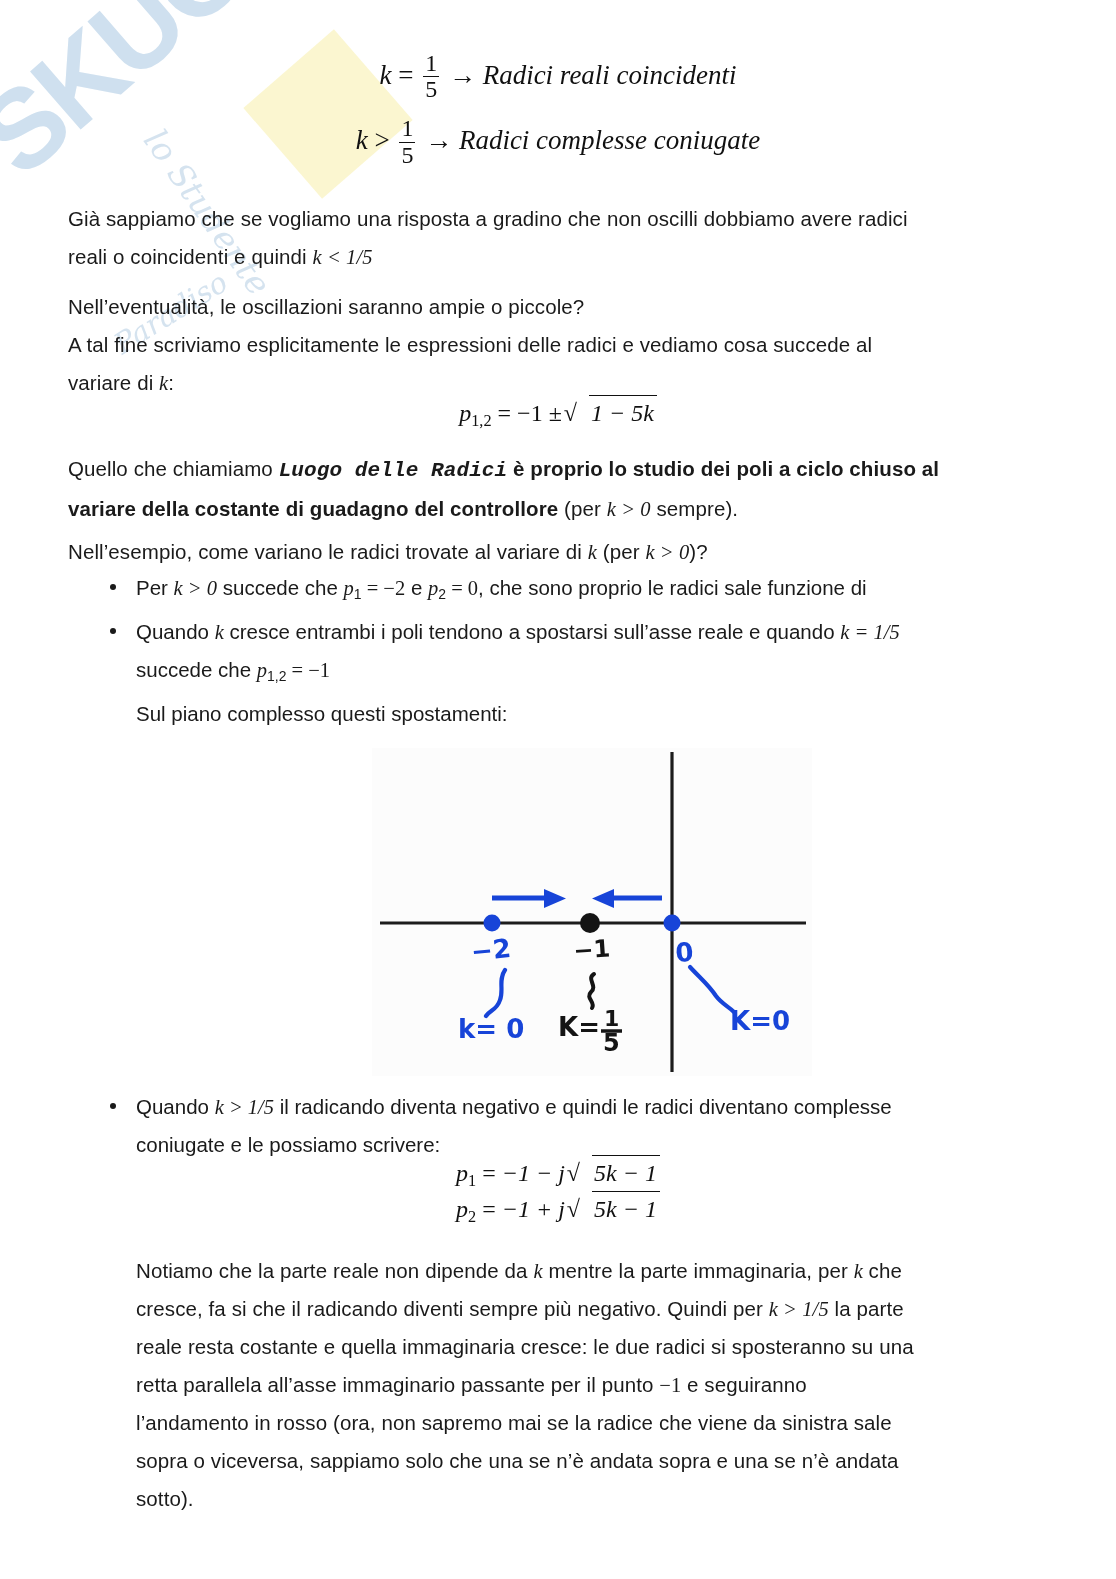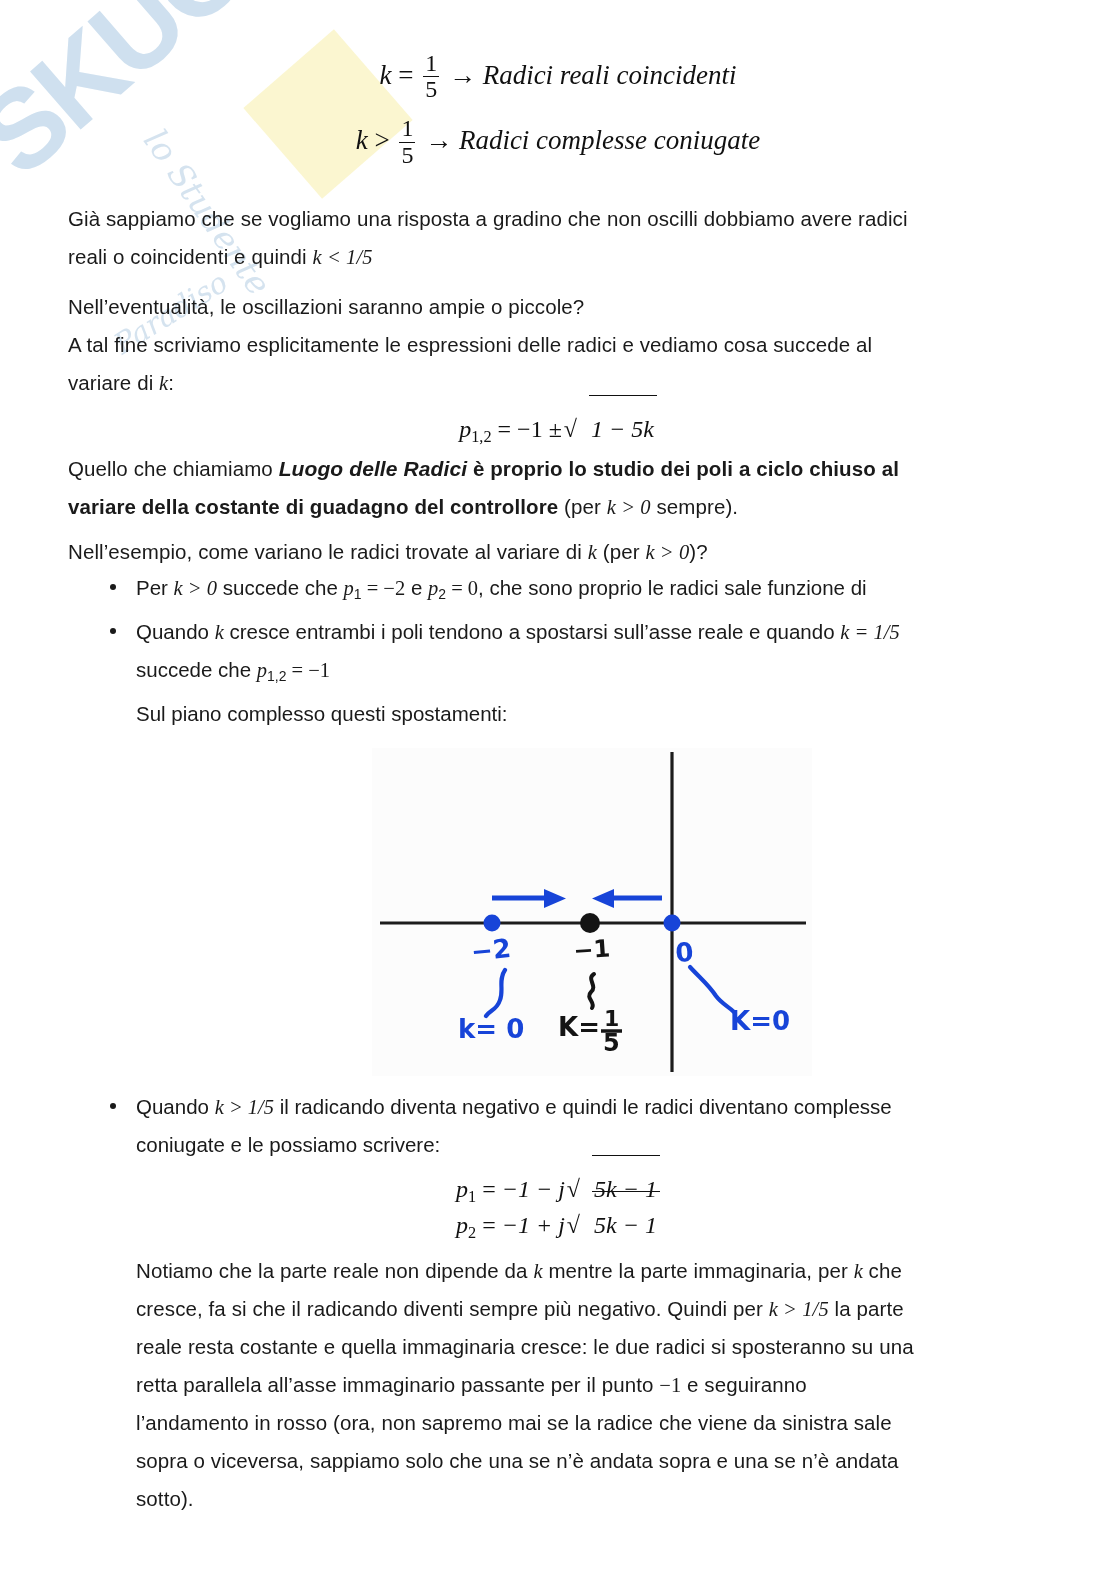--- a/index.html
+++ b/index.html
@@ -125,21 +125,21 @@
   
   p.para {
     position: absolute;
     margin: 0;
     font-size: 20.5px;
     line-height: 38px;
     color: #1a1a1a;
     letter-spacing: 0.1px;
   }
   .bold { font-weight: bold; }
-  .bolditalic { font-weight: bold; font-style: italic; font-family: Liberation Sans, sans-serif; font-size: 21px;}
+  .bolditalic { font-weight: bold; font-style: italic; font-family: Liberation Mono, monospace; font-size: 21px;}
 
   ul.bullets {
     position: absolute;
     margin: 0;
     padding: 0;
     list-style: none;
     font-size: 20.5px;
     line-height: 38px;
     color: #1a1a1a;
   }
@@ -168,21 +168,21 @@
     color: #111;
     line-height: 34px;
   }
   .sqrt {
     display: inline-block;
     position: relative;
     padding-left: 2px;
   }
   .sqrt > .radicand {
     border-top: 1.6px solid #111;
-    padding: 16px 3px 0 2px;
+    padding: 0 3px 0 2px;
     display: inline-block;
     margin-left: 12px;
   }
   sub.msub {
     font-size: 0.68em;
     font-style: normal;
     vertical-align: -0.28em;
   }
 
   

